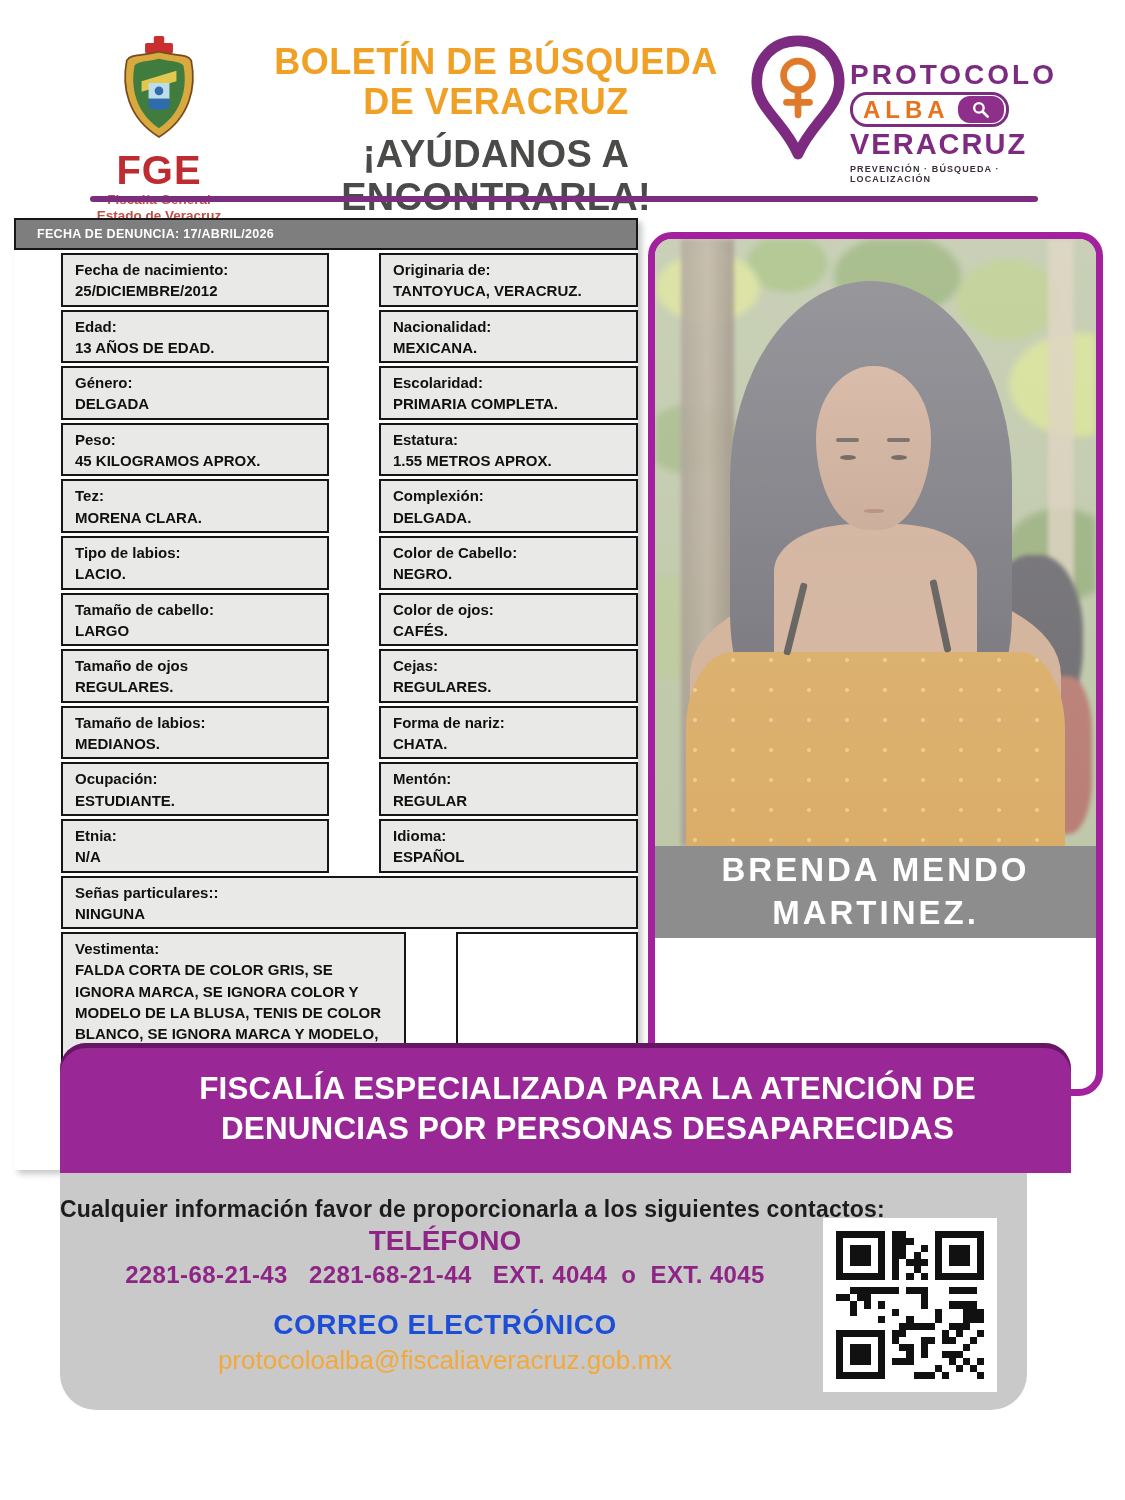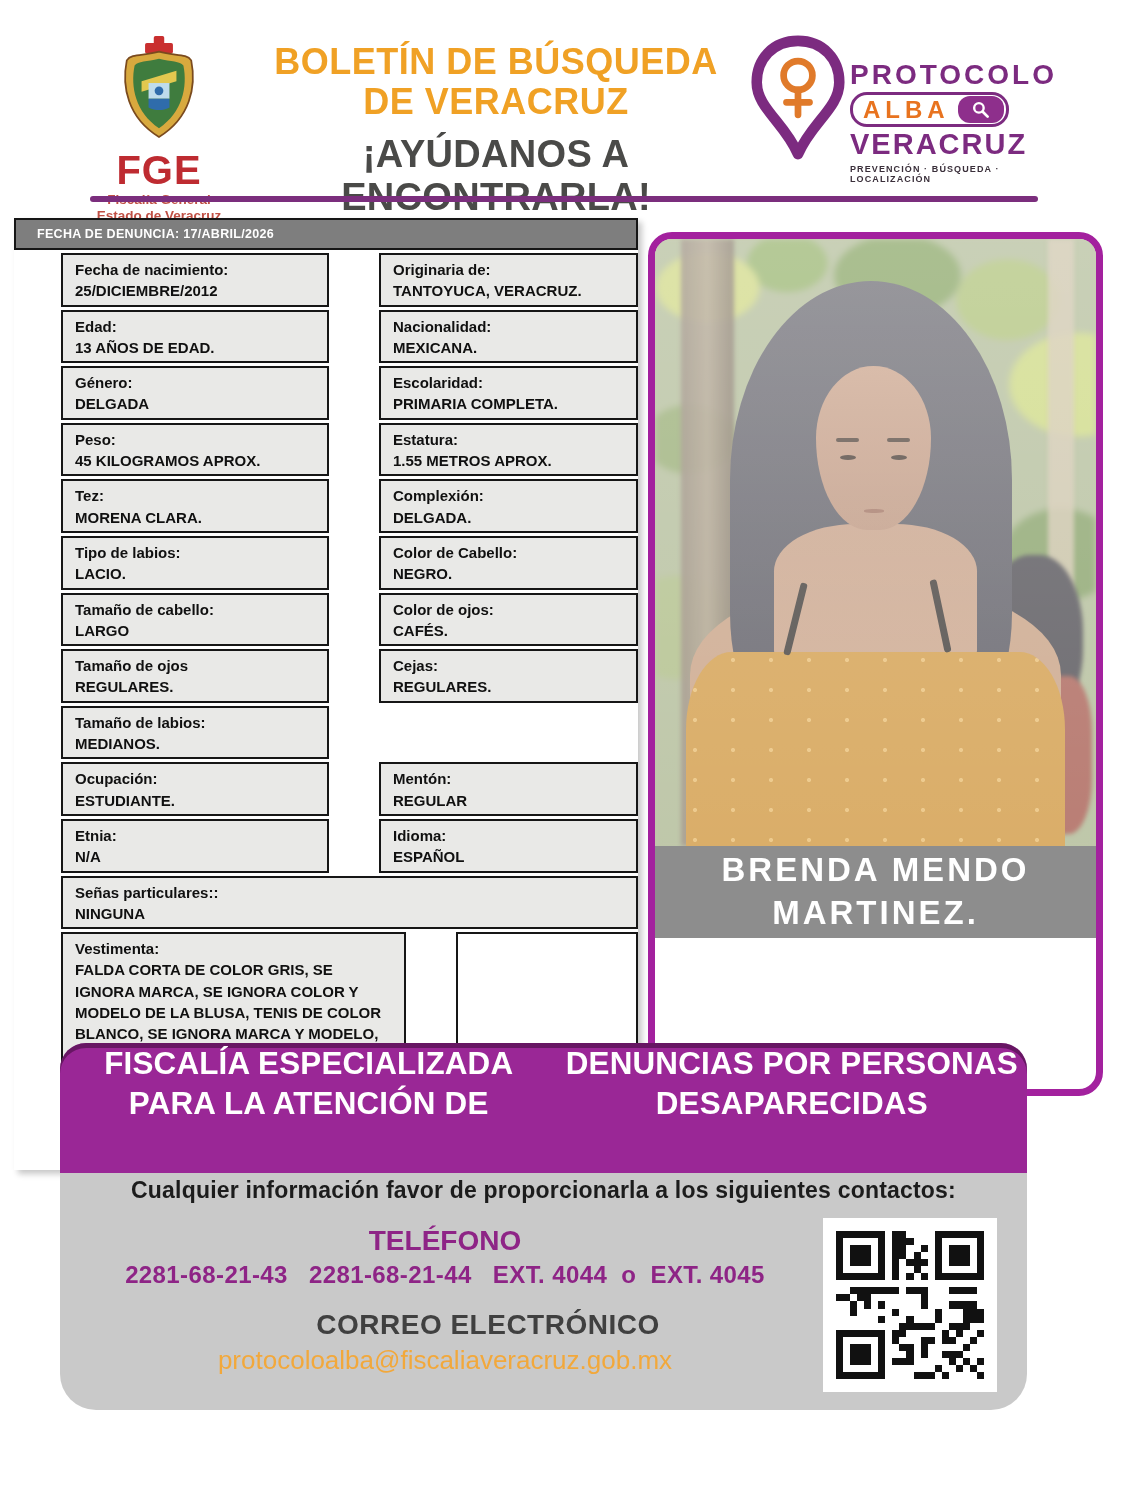--- a/index.html
+++ b/index.html
@@ -83,29 +83,29 @@
   .strap.l{left:31%;top:56.5%;transform:rotate(14deg);}
   .strap.r{left:64%;top:56%;transform:rotate(-12deg);}
   .haze{inset:0;background:linear-gradient(180deg,rgba(255,255,255,.34),rgba(255,255,255,.22));}
   .name-plate{height:92px;background:#8D8D8D;display:flex;align-items:center;justify-content:center;
               text-align:center;color:#fff;font-size:33px;font-weight:bold;line-height:1.3;
               letter-spacing:3px;padding:0 55px;box-sizing:border-box;}
 
   
   .footer-banner{position:absolute;left:60px;top:1043px;width:967px;height:130px;background:#9A2796;
                  border-radius:26px 26px 0 0;box-shadow:inset 0 5px 0 rgba(62,10,58,.55);
-                 display:flex;flex-direction:row;justify-content:center;text-align:center;color:#fff;}
+                 display:flex;flex-direction:column;justify-content:center;text-align:center;color:#fff;padding-left:44px;}
   .banner-line{font-size:32px;font-weight:800;line-height:1.25;letter-spacing:.2px;transform:scaleX(.98);}
   .contact-band{position:absolute;left:60px;top:1173px;width:967px;height:237px;background:#C9C9C9;
                 border-radius:0 0 36px 36px;}
-  .contact-intro{text-align:center;font-size:23px;font-weight:bold;color:#1c1c1c;padding-top:4px;letter-spacing:.2px;}
+  .contact-intro{font-size:23px;font-weight:bold;color:#1c1c1c;padding-top:23px;letter-spacing:.2px;}
   .contact-band .abs{position:absolute;left:0;width:770px;text-align:center;}
   .tel-heading{top:52px;color:#8E2486;font-size:28px;font-weight:800;}
   .tel-numbers{top:88px;color:#8E2486;font-size:24px;font-weight:800;white-space:pre-wrap;letter-spacing:.4px;}
-  .email-heading{top:136px;color:#404040;font-size:28px;font-weight:800;letter-spacing:.5px;padding-left:43px;}
+  .email-heading{top:136px;color:#1d4ed8;font-size:28px;font-weight:800;letter-spacing:.5px;}
   .email{top:172px;color:#F2A83B;font-size:26px;font-weight:400;}
   .qr-box{position:absolute;left:763px;top:45px;width:174px;height:174px;background:#fff;
           display:flex;align-items:center;justify-content:center;}
 </style>
 </head>
 <body>
 
 <div class="page">
 
   <div class="fge">
@@ -240,20 +240,24 @@
         </div>
         <div class="tcell">
           <div class="flabel">Cejas:</div>
           <div class="fvalue">REGULARES.</div>
         </div>
       </div>
       <div class="trow">
         <div class="tcell">
           <div class="flabel">Tamaño de labios:</div>
           <div class="fvalue">MEDIANOS.</div>
+        </div>
+        <div class="tcell">
+          <div class="flabel">Forma de nariz:</div>
+          <div class="fvalue">CHATA.</div>
         </div>
       </div>
       <div class="trow">
         <div class="tcell">
           <div class="flabel">Ocupación:</div>
           <div class="fvalue">ESTUDIANTE.</div>
         </div>
         <div class="tcell">
           <div class="flabel">Mentón:</div>
           <div class="fvalue">REGULAR</div>

